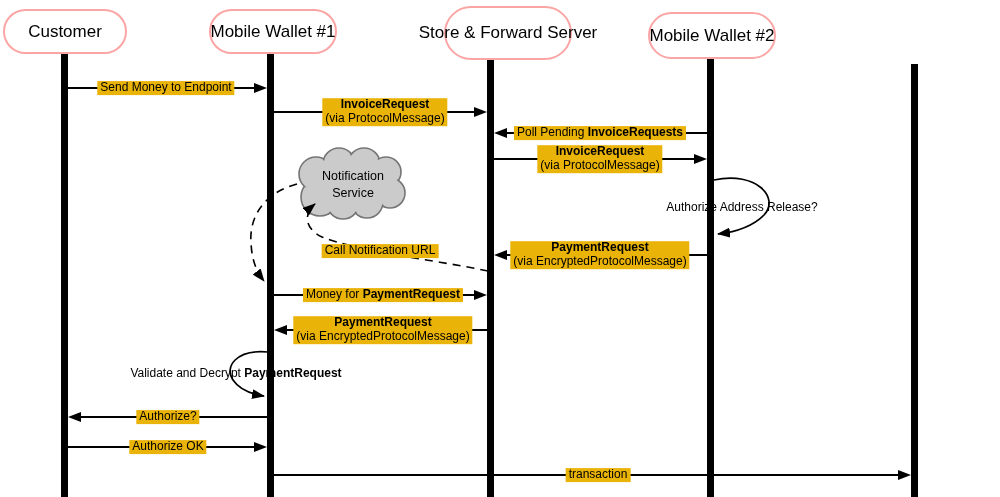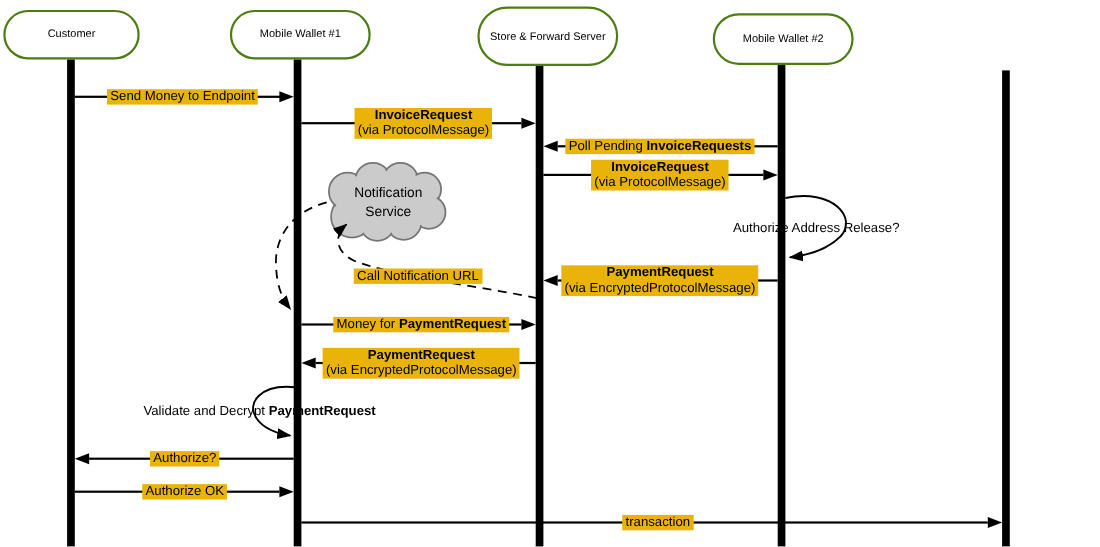--- a/index.html
+++ b/index.html
@@ -6,23 +6,23 @@
   #diagram{
     position:relative;width:1000px;height:497px;background:#ffffff;
     font-family:"Liberation Sans",sans-serif;color:#000;overflow:hidden;
   }
   .layer{position:absolute;left:0;top:0;width:1000px;height:497px;}
   svg.layer{z-index:1;}
   
   .bar{position:absolute;width:7px;background:#000;z-index:2;}
   
   .head{
-    position:absolute;box-sizing:border-box;border:2px solid #4d7c0f;background:#fff;
+    position:absolute;box-sizing:border-box;border:2px solid #fca5a5;background:#fff;
     display:flex;align-items:center;justify-content:center;
-    font-size:10px;white-space:nowrap;z-index:4;text-align:center;
+    font-size:17px;white-space:nowrap;z-index:4;text-align:center;
   }
   .stadium{border-radius:24px;}
   .ellipse{border-radius:50%;}
   
   .aline{position:absolute;height:0;border-top:2px solid #000;z-index:3;}
   .ar,.al{position:absolute;width:0;height:0;z-index:3;
     border-top:5px solid transparent;border-bottom:5px solid transparent;}
   .ar{border-left:13px solid #000;}
   .al{border-right:13px solid #000;}
   
@@ -91,21 +91,21 @@
   <div class="bar" style="left:487px;top:60px;height:437px;"></div>
   <div class="bar" style="left:707px;top:58px;height:439px;"></div>
   <div class="bar" style="left:911px;top:64px;height:433px;"></div>
 
   <div class="head stadium" style="left:3px;top:9px;width:124px;height:45px;">
     <span>Customer</span>
   </div>
   <div class="head stadium" style="left:209px;top:9px;width:128px;height:45px;">
     <span>Mobile Wallet #1</span>
   </div>
-  <div class="head stadium" style="left:434px;top:6px;width:128px;height:54px;border-radius:27px;">
+  <div class="head stadium" style="left:444px;top:6px;width:128px;height:54px;border-radius:27px;">
     <span>Store &amp; Forward Server</span>
   </div>
   <div class="head stadium" style="left:648px;top:12px;width:128px;height:47px;">
     <span>Mobile Wallet #2</span>
   </div>
 
   <div class="aline" style="left:68px;top:87px;width:187px;"></div>
   <div class="ar" style="left:254px;top:83px;"></div>
 
   <div class="aline" style="left:274px;top:111px;width:200px;"></div>

